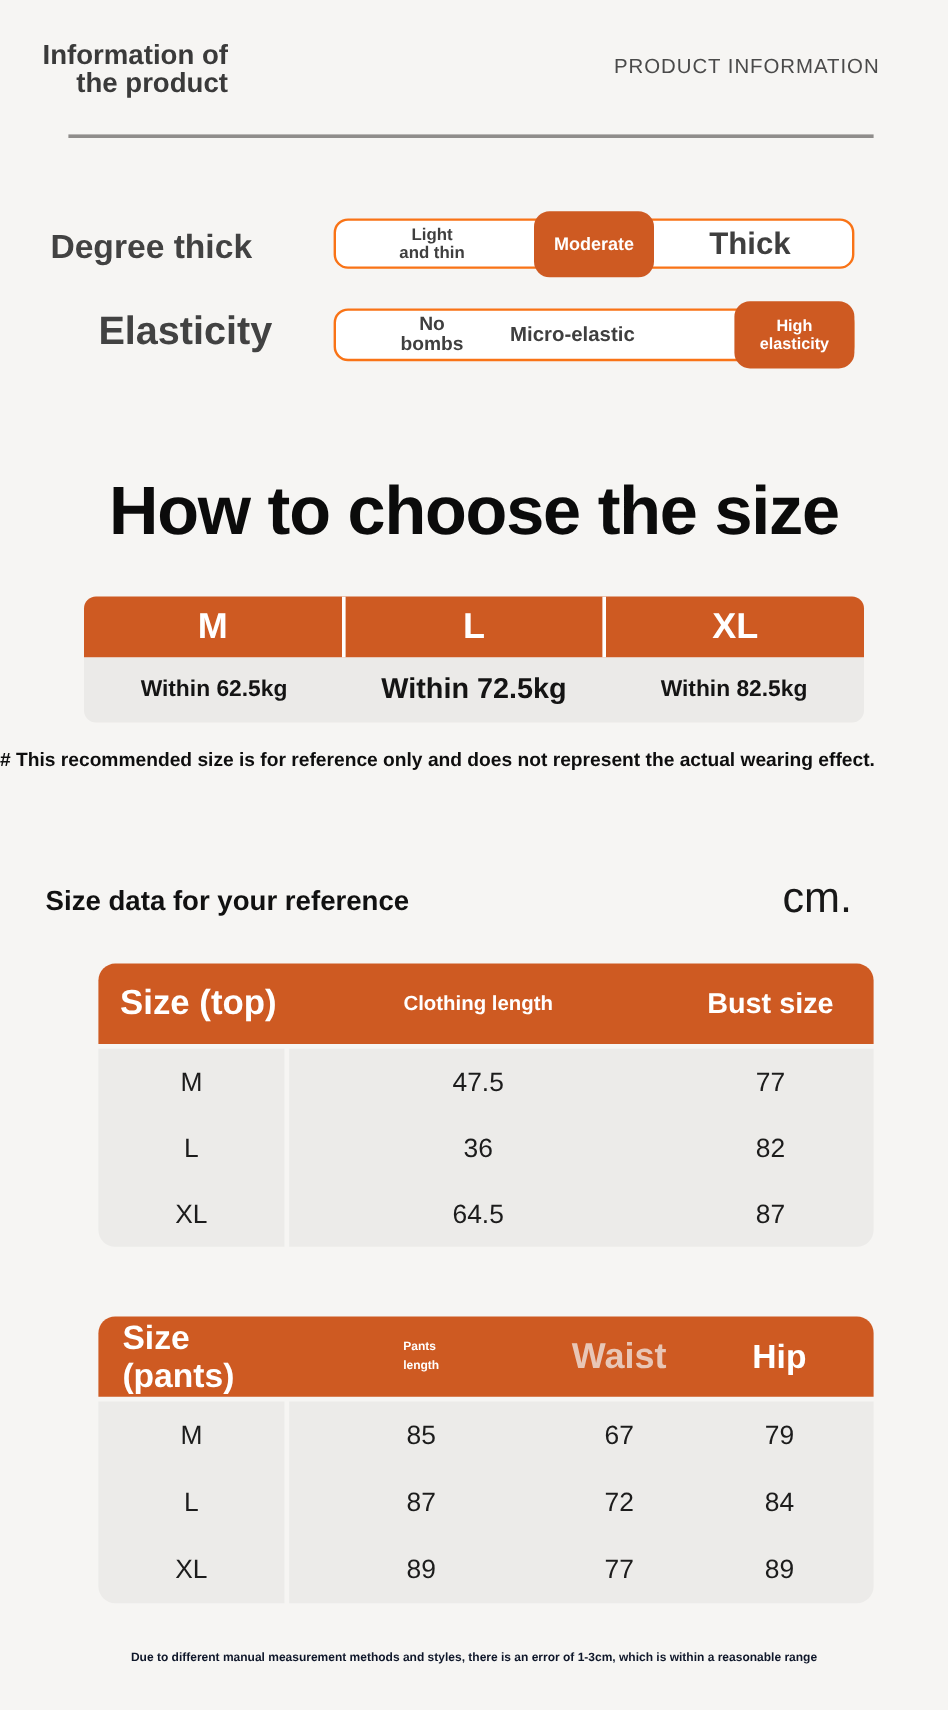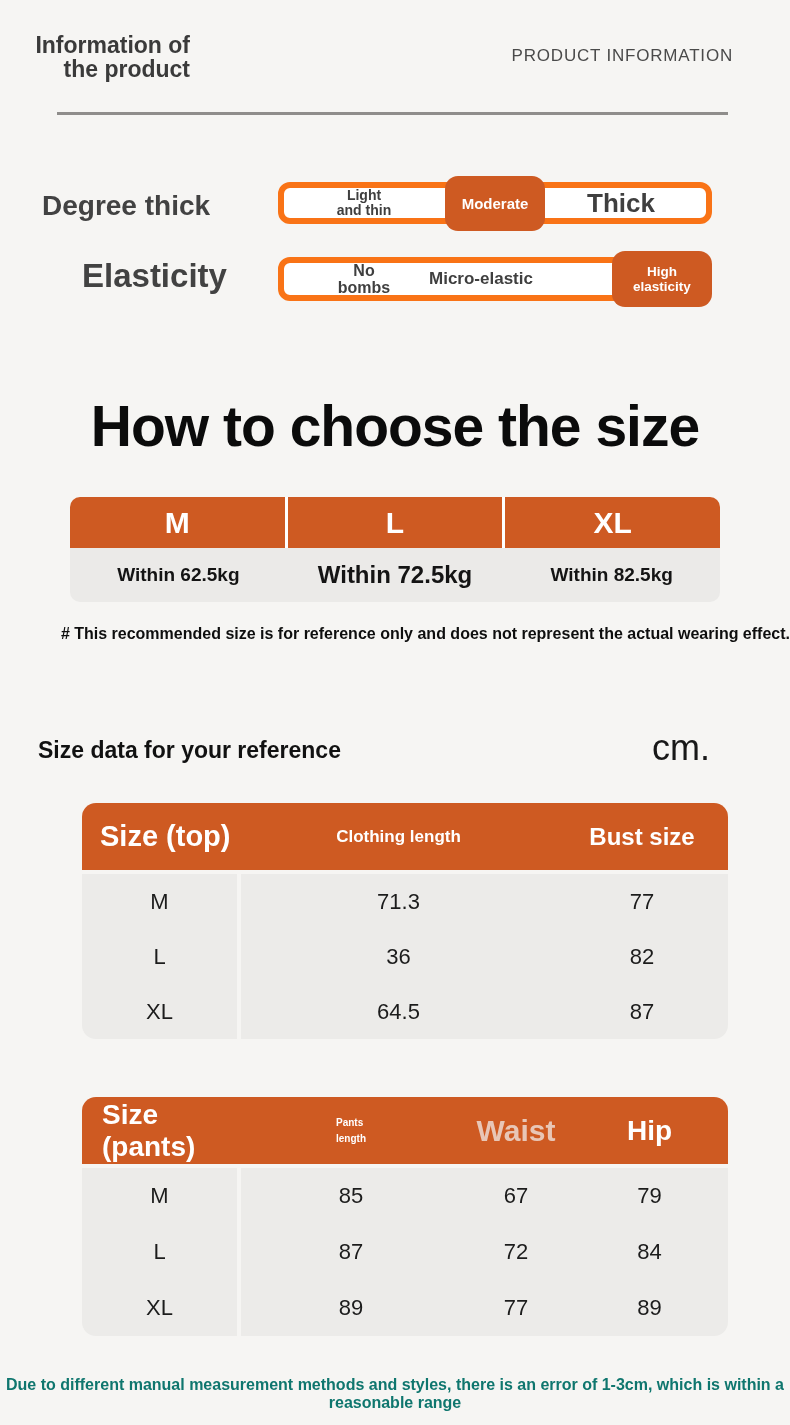--- a/index.html
+++ b/index.html
@@ -16,21 +16,21 @@
   .abs{position:absolute;}
 
   
   .info-title{left:28px;top:33px;width:162px;text-align:right;font-size:23px;font-weight:bold;color:#3a3a3a;line-height:24px;}
   .right-title{right:57px;top:46px;font-size:17px;color:#4a4a4a;letter-spacing:0.8px;text-align:right;}
   .divider{left:57px;top:112px;width:671px;height:3px;background:#8f8d8b;}
 
   
   .attr-label1{left:42px;top:190px;font-size:28px;font-weight:bold;color:#424242;}
   .attr-label2{left:82px;top:257px;font-size:33px;font-weight:bold;color:#424242;}
-  .selector-bar{background:#fff;border:6px solid #f97316;border-radius:12px;box-sizing:border-box;}
+  .selector-bar{background:#fff;border:2px solid #f97316;border-radius:12px;box-sizing:border-box;}
   .bar1{left:278px;top:182px;width:434px;height:42px;}
   .bar2{left:278px;top:257px;width:434px;height:44px;}
   .bar-opt{position:absolute;top:0;height:100%;display:flex;align-items:center;justify-content:center;color:#3f3f3f;font-weight:bold;text-align:center;}
   .opt-small{font-size:14px;line-height:15px;}
   .opt-small2{font-size:16px;line-height:17px;}
   .opt-left{left:0;width:160px;}
   .opt-thick{right:0;width:170px;font-size:26px;}
   .opt-micro{left:97px;width:200px;font-size:17px;}
   .pill{background:var(--accent);border-radius:13px;color:#fff;font-weight:bold;display:flex;align-items:center;justify-content:center;text-align:center;}
   .pill1{left:445px;top:176px;width:100px;height:55px;font-size:15px;}
@@ -41,21 +41,21 @@
 
   
   .wt{left:70px;top:497px;width:650px;}
   .wt-head{display:flex;height:51px;background:var(--accent);border-radius:10px 10px 0 0;overflow:hidden;}
   .wt-head .cell{flex:1;display:flex;align-items:center;justify-content:center;color:#fff;font-size:30px;font-weight:bold;}
   .wt-head .cell + .cell{border-left:3px solid #fff;}
   .wt-body{display:flex;height:54px;background:#ebeae8;border-radius:0 0 10px 10px;}
   .wt-body .cell{flex:1;display:flex;align-items:center;justify-content:center;font-weight:bold;color:#141414;font-size:19px;}
   .wt-body .cell.big{font-size:24px;}
 
-  .note{left:0;top:625px;width:100%;text-align:right;font-size:16px;font-weight:bold;color:#0e0e0e;}
+  .note{left:0;top:625px;width:100%;text-align:left;font-size:16px;font-weight:bold;color:#0e0e0e;}
   .ref-label{left:38px;top:737px;font-size:23px;font-weight:bold;color:#111;}
   .unit{right:80px;top:727px;font-size:36px;color:#181818;}
 
   
   .sz-table{width:646px;}
   .t-top{left:82px;top:803px;}
   .t-pants{left:82px;top:1097px;}
   .sz-head{height:67px;background:var(--accent);border-radius:14px 14px 0 0;display:grid;align-items:center;color:#fff;font-weight:bold;}
   .cols-top{grid-template-columns:155px 4px 315px 1fr;}
   .cols-pants{grid-template-columns:155px 4px 220px 110px 1fr;}
@@ -70,21 +70,21 @@
   .sz-body{position:relative;margin-top:4px;}
   .t-top .sz-body{height:165px;}
   .t-pants .sz-body{height:168px;}
   .bg-left{position:absolute;left:0;top:0;width:155px;height:100%;background:var(--table-gray);border-radius:0 0 0 14px;}
   .bg-right{position:absolute;left:159px;right:0;top:0;height:100%;background:var(--table-gray);border-radius:0 0 14px 0;}
   .sz-row{position:relative;display:grid;align-items:center;}
   .t-top .sz-row{height:55px;}
   .t-pants .sz-row{height:56px;}
   .sz-row .cell{text-align:center;font-size:22px;color:#1c1c1c;}
 
-  .footer-note{left:0;top:1376px;width:100%;text-align:center;font-size:16px;font-weight:bold;color:#0f766e;}
+  .footer-note{left:0;top:1376px;width:100%;text-align:center;font-size:10px;font-weight:bold;color:#0f172a;}
 </style>
 </head>
 <body>
 
 <div class="stage">
 
   <div class="abs info-title">
     <div>Information of</div>
     <div>the product</div>
   </div>
@@ -146,21 +146,21 @@
       <div></div>
       <div class="h-mid">Clothing length</div>
       <div class="h-bust">Bust size</div>
     </div>
     <div class="sz-body">
       <div class="bg-left"></div>
       <div class="bg-right"></div>
       <div class="sz-row cols-top">
         <div class="cell">M</div>
         <div></div>
-        <div class="cell">71.3</div>
+        <div class="cell">47.5</div>
         <div class="cell">77</div>
       </div>
       <div class="sz-row cols-top">
         <div class="cell">L</div>
         <div></div>
         <div class="cell">36</div>
         <div class="cell">82</div>
       </div>
       <div class="sz-row cols-top">
         <div class="cell">XL</div>

